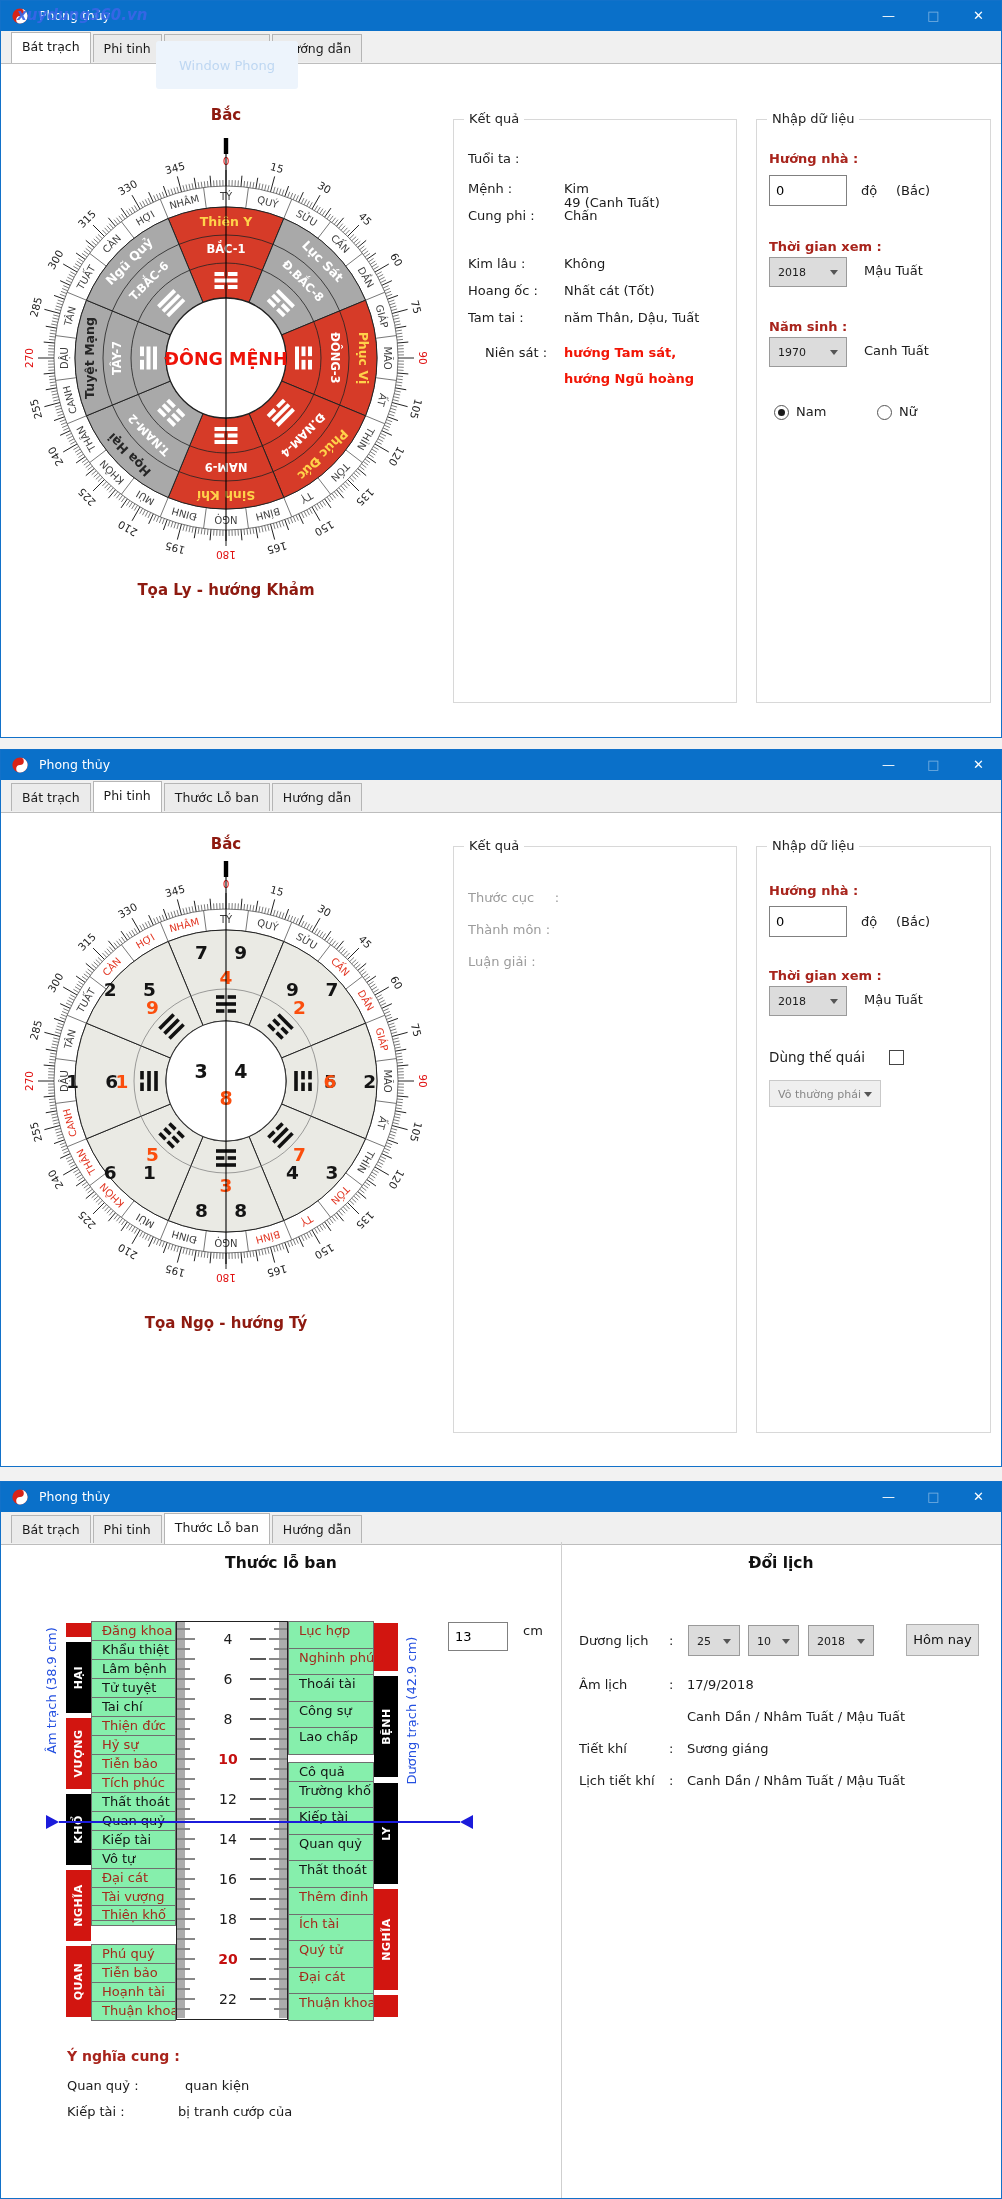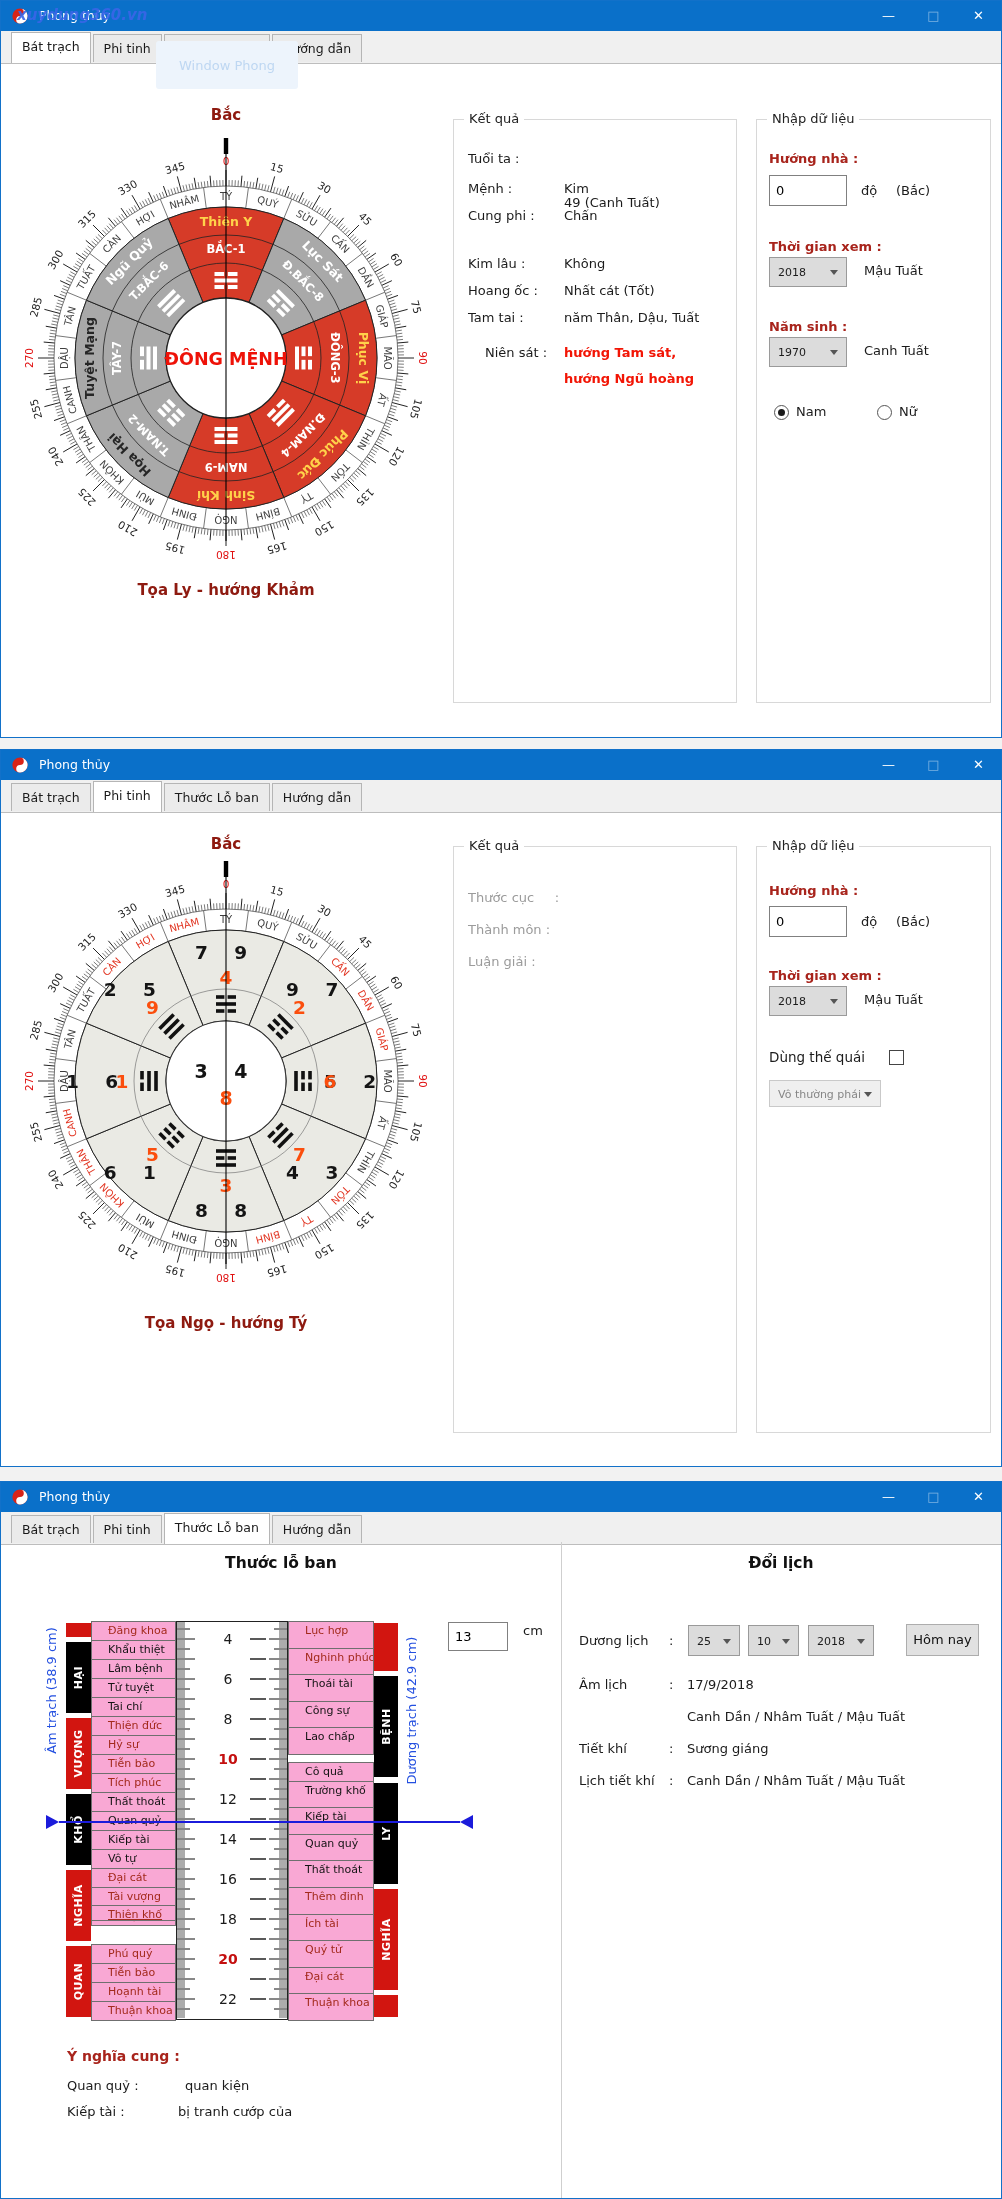--- a/index.html
+++ b/index.html
@@ -32,22 +32,22 @@
        text-align:center;font-size:13px;color:#111;}
   .radio{position:absolute;width:15px;height:15px;border:1.5px solid #555;border-radius:50%;background:#fff;box-sizing:border-box;}
   .radio.on::after{content:"";position:absolute;left:2.5px;top:2.5px;width:7px;height:7px;border-radius:50%;background:#1b1b1b;}
   .checkbox{position:absolute;width:15px;height:15px;border:1.5px solid #444;background:#fff;box-sizing:border-box;}
   .northlbl{position:absolute;font-weight:bold;font-size:15px;color:#8e1a10;text-align:center;width:80px;}
   .caption{position:absolute;font-weight:bold;font-size:15px;color:#8e1a10;text-align:center;width:320px;}
   .ghost{position:absolute;background:#edf4fc;border-radius:3px;color:#bed7f2;font-size:13px;
          display:flex;align-items:center;justify-content:center;z-index:4;}
   .heading{position:absolute;font-weight:bold;font-size:15.5px;text-align:center;color:#111;}
   .vdivider{position:absolute;width:1px;background:#cfcfcf;}
-  .rcell{position:absolute;box-sizing:border-box;border:1px solid #6f6f6f;background:#f9a8d4;
-         font-size:11px;line-height:17px;padding-left:16px;overflow:hidden;white-space:nowrap;}
+  .rcell{position:absolute;box-sizing:border-box;border:1px solid #6f6f6f;background:#86efac;
+         font-size:13px;line-height:17px;padding-left:10px;overflow:hidden;white-space:nowrap;}
   .rblock{position:absolute;display:flex;align-items:center;justify-content:center;overflow:hidden;}
   .rblock span{transform:rotate(-90deg);color:#fff;font-weight:bold;font-size:11px;white-space:nowrap;letter-spacing:.5px;}
   .bluerot{position:absolute;color:#2450e0;font-size:13px;text-align:center;transform:rotate(-90deg);white-space:nowrap;}
   .blueline{position:absolute;height:2px;background:#1b1bdb;z-index:5;}
   .tri{position:absolute;width:0;height:0;border-top:7px solid transparent;border-bottom:7px solid transparent;z-index:5;}
   .tri.right{border-left:13px solid #1b1bdb;}
   .tri.left{border-right:13px solid #1b1bdb;}
   svg text{font-family:"DejaVu Sans","Liberation Sans",sans-serif;}
 </style>
 </head>

